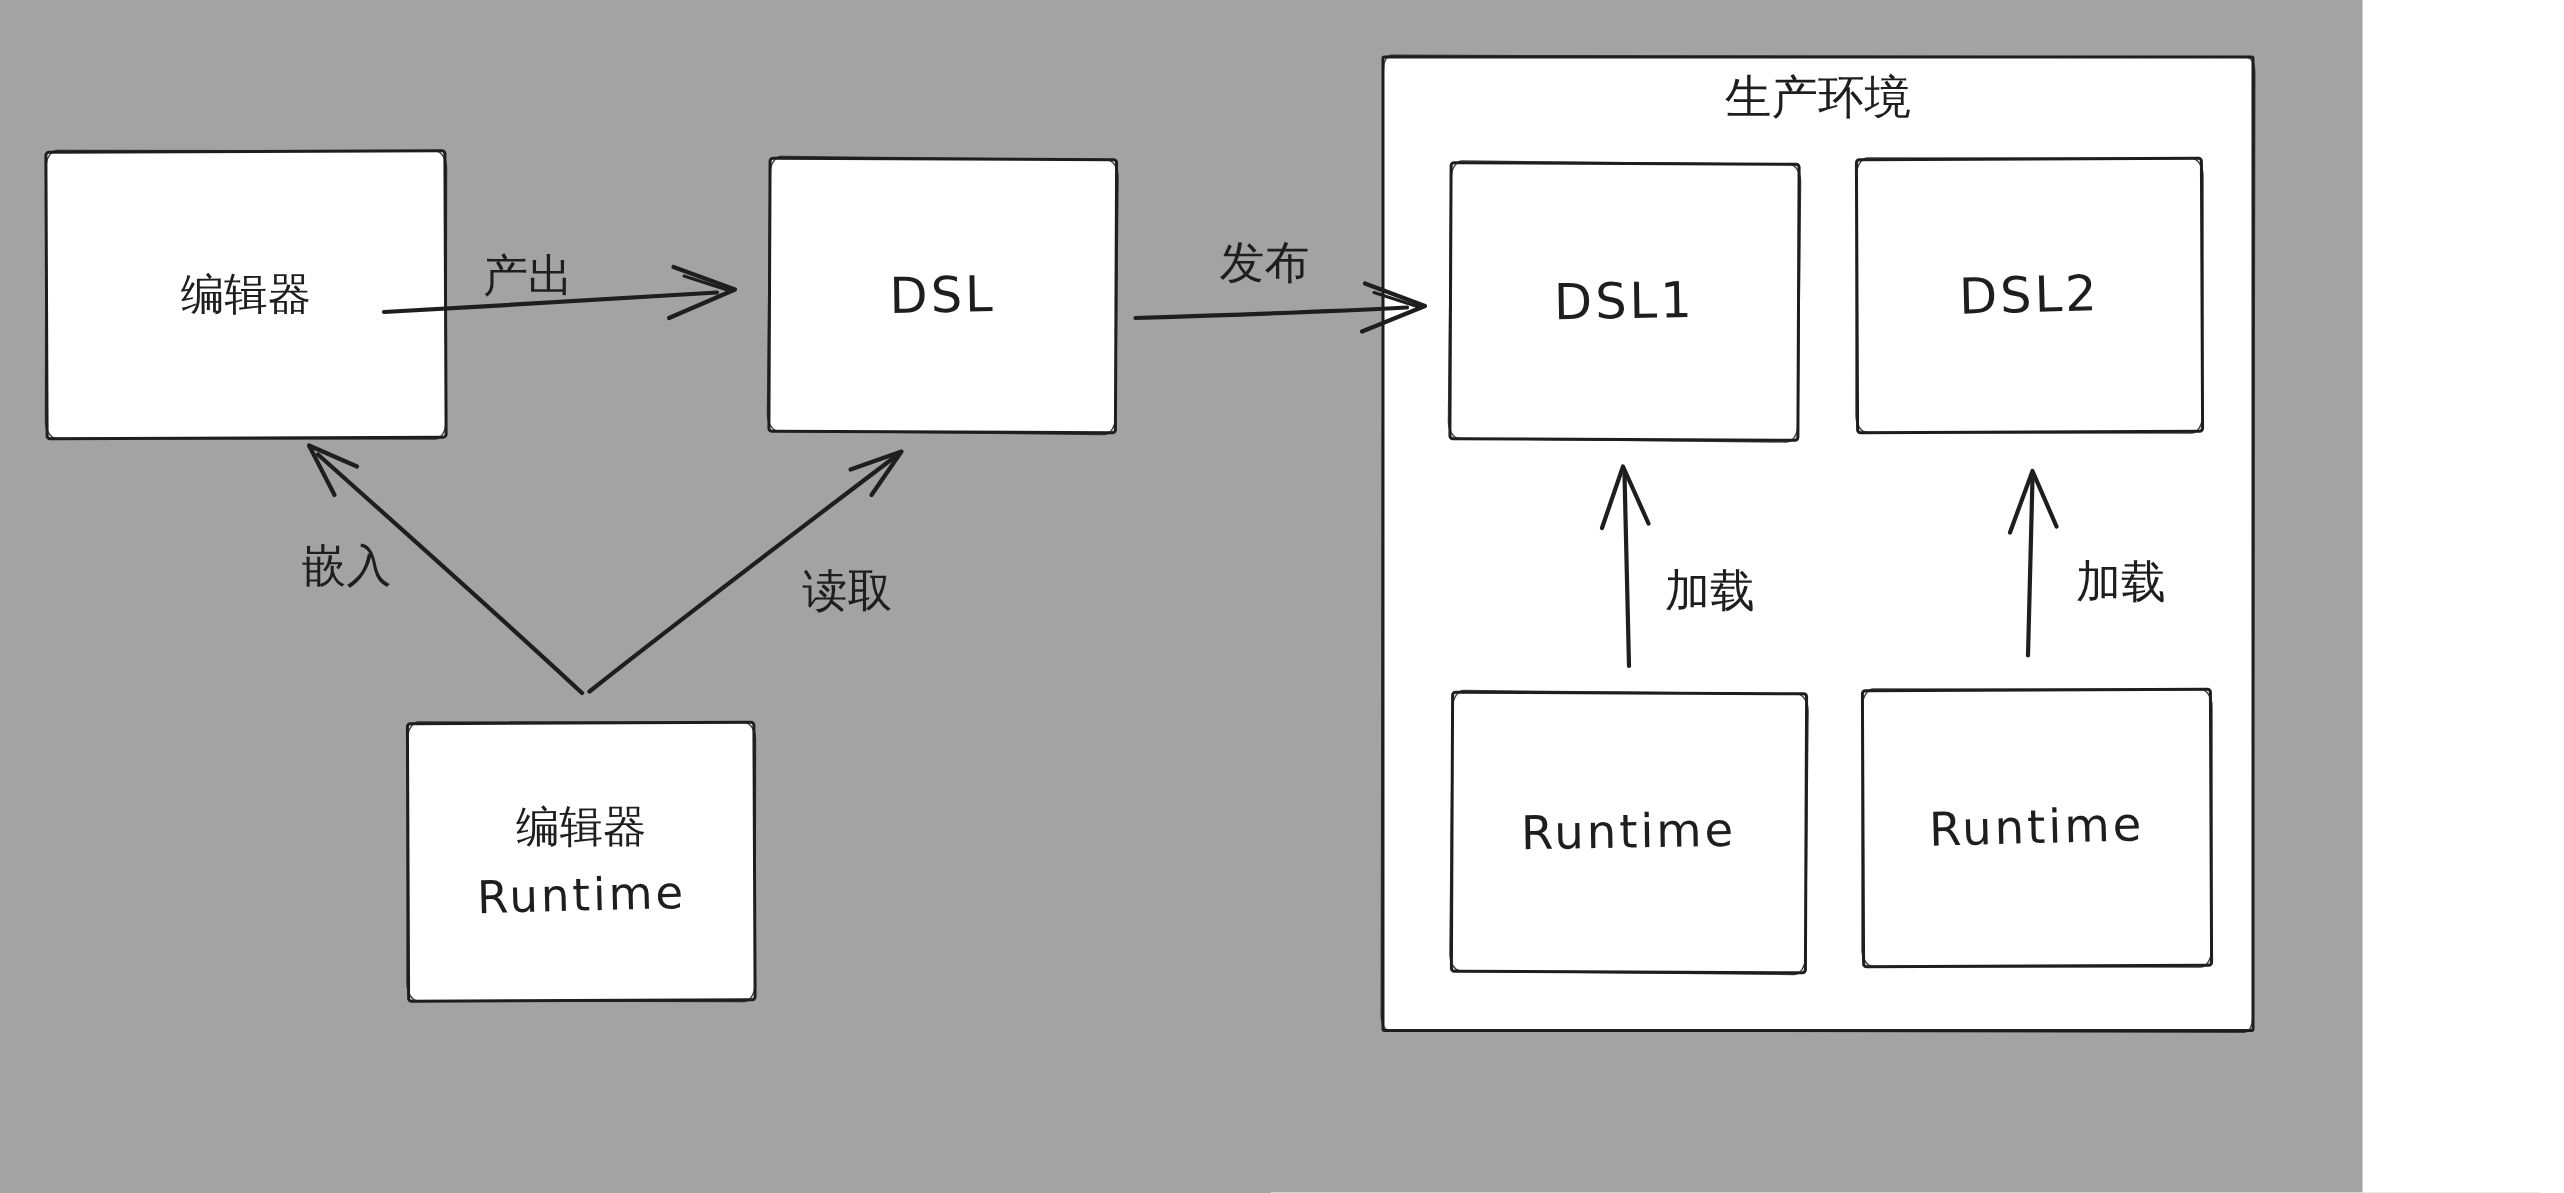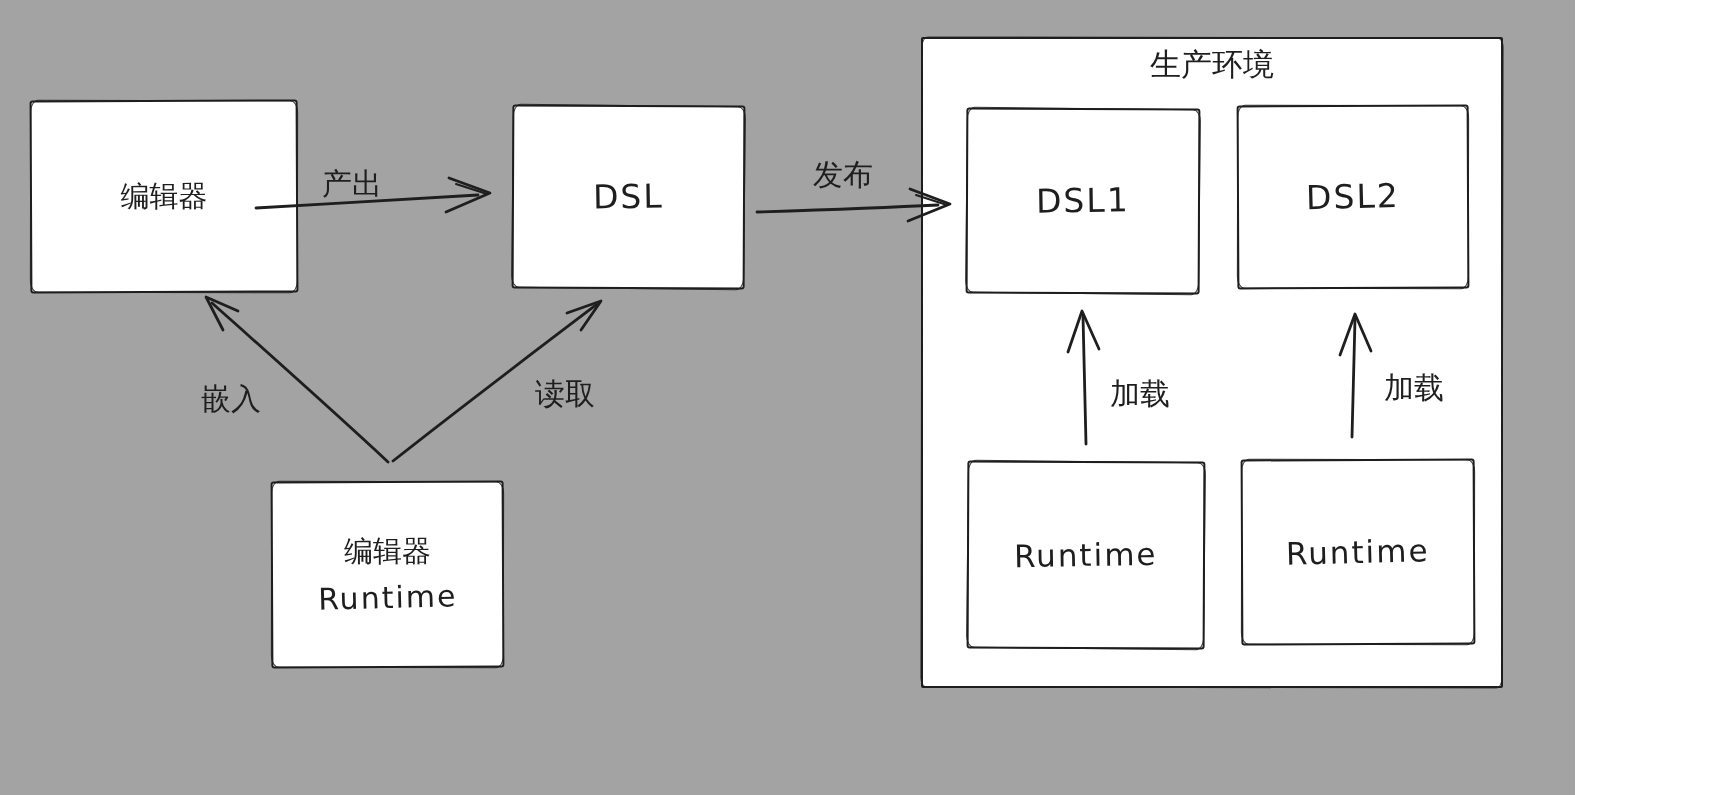--- a/index.html
+++ b/index.html
@@ -115,21 +115,21 @@
   <div class="box tilt-b" style="left:967px; top:461px; width:238px; height:188px;">
     <div class="label hand" style="font-size:31px;">Runtime</div>
   </div>
 
   <div class="box tilt-a" style="left:1241px; top:459px; width:234px; height:186px;">
     <div class="label hand" style="font-size:31px;">Runtime</div>
   </div>
 
   <div class="edge-label" style="left:322px; top:144px;margin-top:20px;">产出</div>
   <div class="edge-label" style="left:813px; top:155px;">发布</div>
-  <div class="edge-label" style="left:201px; top:379px;">嵌入</div>
+  <div class="edge-label" style="left:201px; top:357px;">嵌入</div>
   <div class="edge-label" style="left:535px; top:374px;font-family:Liberation Serif, serif;">读取</div>
   <div class="edge-label" style="left:1110px; top:374px;">加载</div>
   <div class="edge-label" style="left:1384px; top:368px;">加载</div>
 
   <svg class="arrows" width="1709" height="795" viewBox="0 0 1709 795">
     <g fill="none" stroke="#1e1e1e" stroke-width="2.8" stroke-linecap="round" stroke-linejoin="round">
 
       <g>
         <path d="M256 208 C 330 204, 410 199, 478 195"></path>
         <path d="M449 178 L490 193 L446 212"></path>

